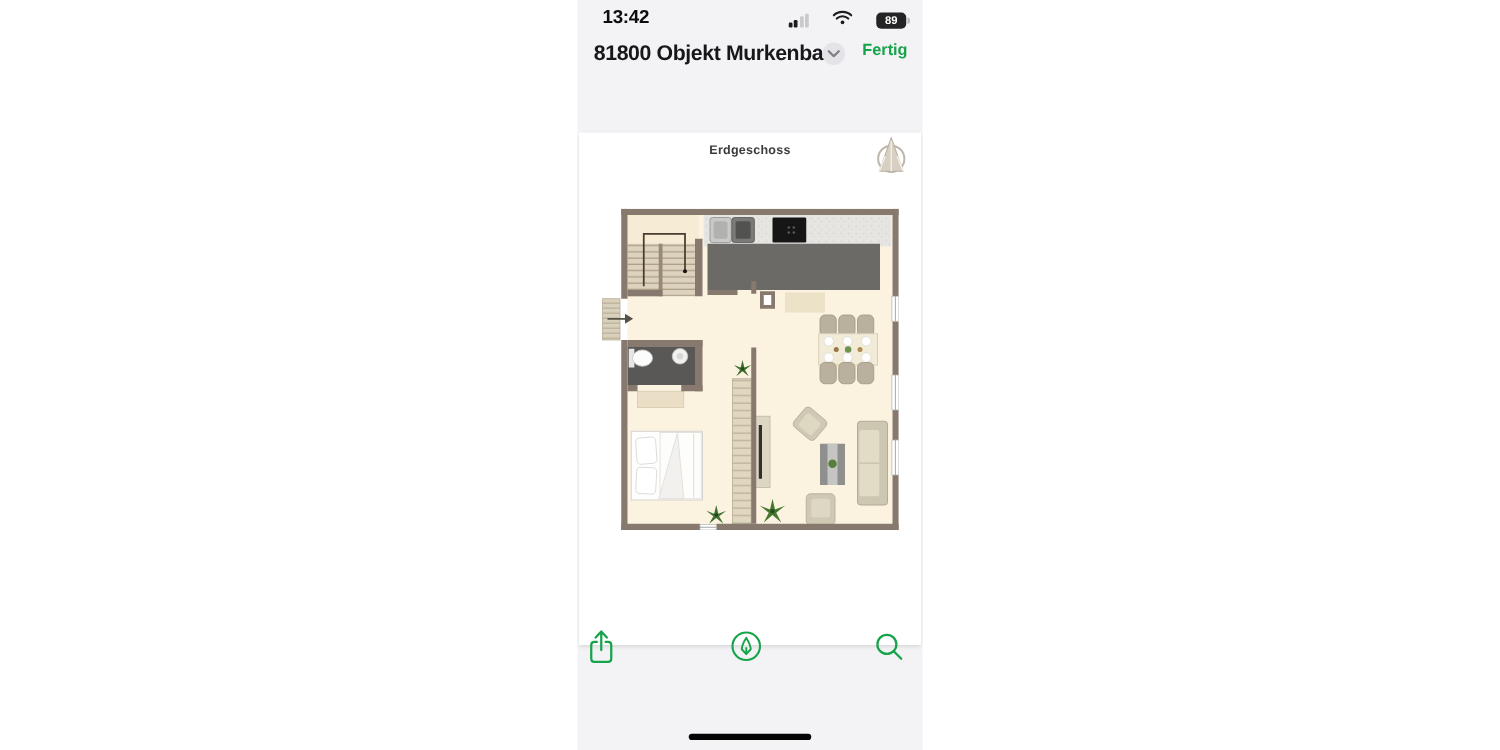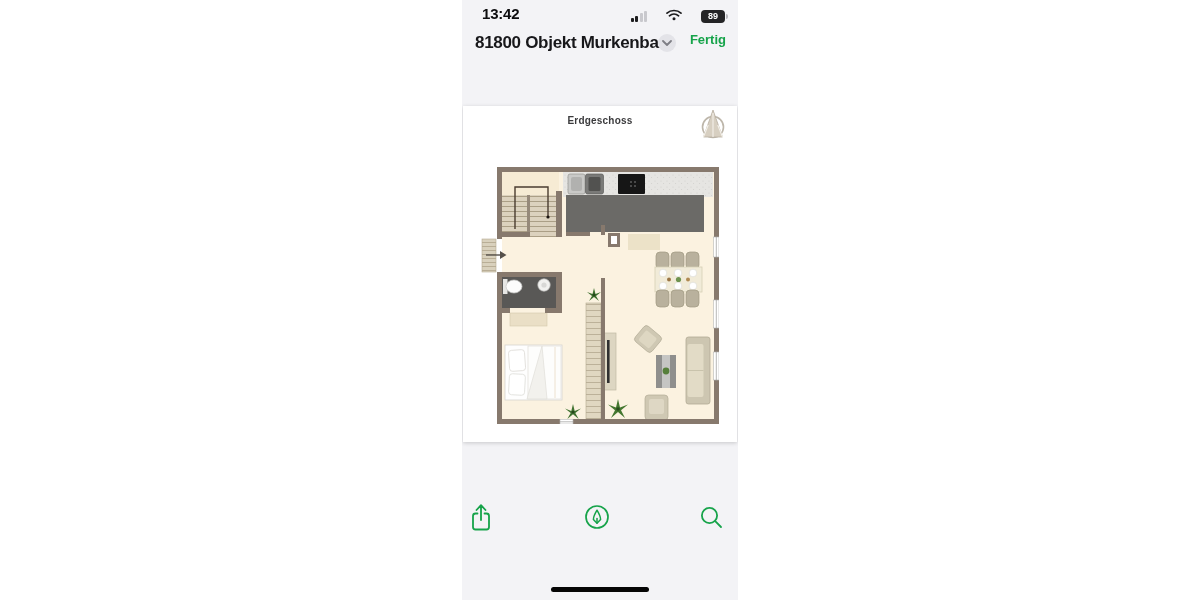--- a/index.html
+++ b/index.html
@@ -26,21 +26,21 @@
   
   .nav-bar { position:absolute; left:0; top:30px; width:276px; height:30px; }
   .nav-title-group { position:absolute; left:13px; top:3px; display:flex; align-items:center; gap:7px; }
   .nav-title { font-size:17px; font-weight:700; color:#17171a; letter-spacing:-0.3px;
                max-width:176px; white-space:nowrap; }
   .chevron-btn { width:18px; height:18px; border-radius:50%; background:#e3e3e8;
                  display:flex; align-items:center; justify-content:center; }
   .done-btn { position:absolute; right:12px; top:2px; font-size:13px; font-weight:700; }
 
   
-  .page { position:absolute; left:1px; top:106px; width:274px; height:336px; background:#ffffff;
+  .page { position:absolute; left:1px; top:106px; width:274px; height:410px; background:#ffffff;
           box-shadow:0 1px 4px rgba(0,0,0,0.18); }
   .page-title { position:absolute; left:0; top:9px; width:100%; text-align:center;
                 font-size:10px; font-weight:700; color:#3b3b3d; letter-spacing:0.2px; }
   .logo { position:absolute; right:11px; top:3px; }
   .plan { position:absolute; left:18px; top:61px; }
 
   
   .toolbar { position:absolute; left:0; bottom:0; width:276px; height:108px; }
   .tool { position:absolute; top:10px; width:30px; height:30px; display:flex;
           align-items:center; justify-content:center; }

